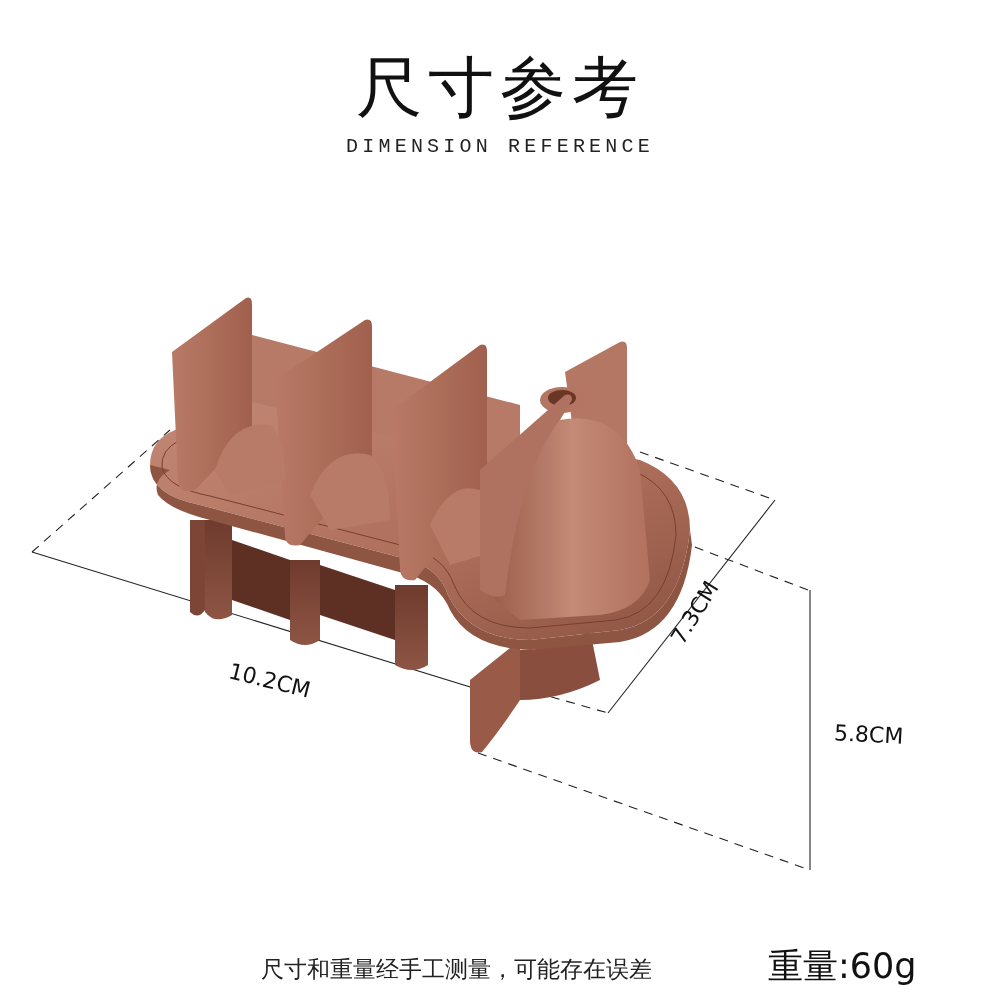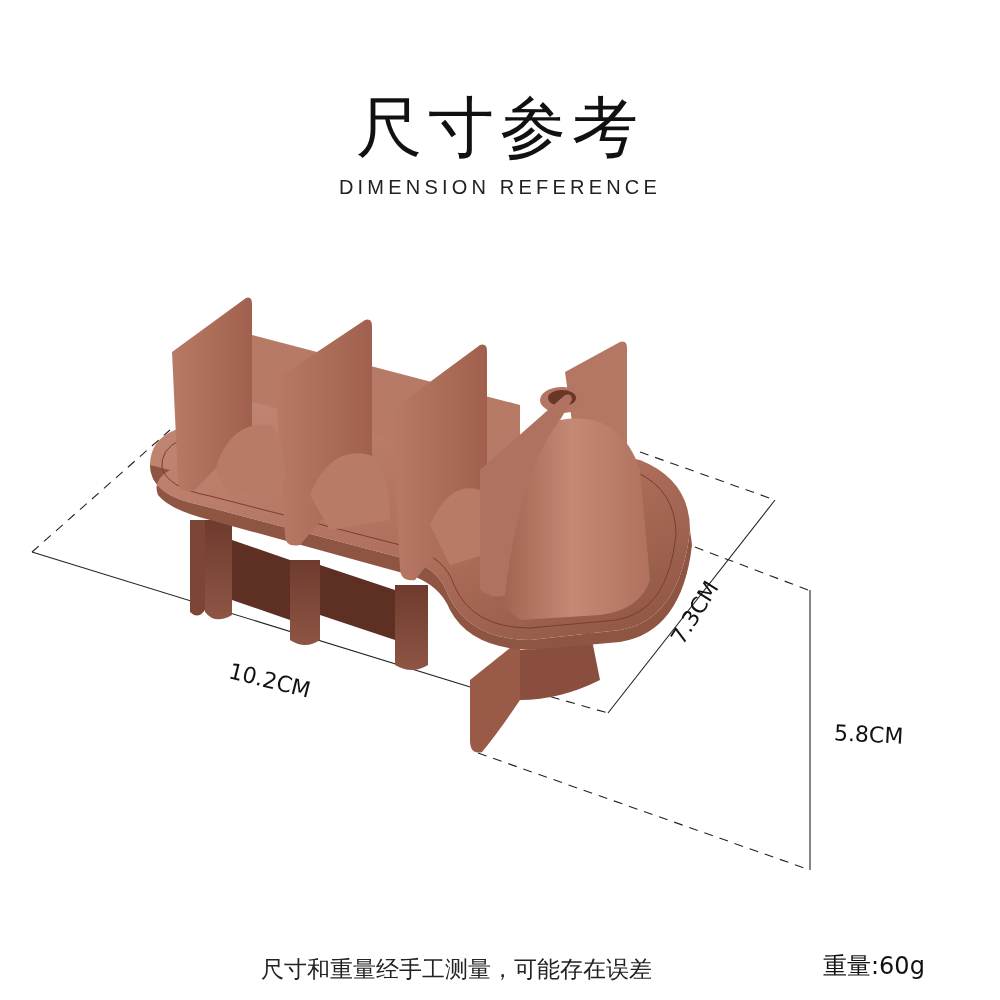--- a/index.html
+++ b/index.html
@@ -19,34 +19,32 @@
       position: absolute;
       left: 0;
       top: 48px;
       width: 1000px;
       text-align: center;
       font-size: 66px;
       font-weight: 400;
       letter-spacing: 6px;
       line-height: 80px;
       color: #111111;
-      margin-top: 40px;
     }
     .title-en {
       position: absolute;
       left: 0;
       top: 134px;
       width: 1000px;
       text-align: center;
       font-size: 20px;
       letter-spacing: 4.2px;
       line-height: 26px;
       color: #222222;
-      font-family: Liberation Sans, sans-serif;
-      margin-top: 40px;
+      font-family: Liberation Mono, monospace;
     }
     .figure {
       position: absolute;
       left: 0;
       top: 0;
       width: 1000px;
       height: 1000px;
     }
     .dim-label {
       position: absolute;
@@ -63,23 +61,23 @@
       position: absolute;
       left: 228px;
       top: 953px;
       font-size: 23px;
       color: #222222;
       line-height: 32px;
       margin-left: 33px;
     }
     .footer-weight {
       position: absolute;
-      left: 823px;
+      left: 768px;
       top: 944px;
-      font-size: 24px;
+      font-size: 35px;
       color: #111111;
       line-height: 44px;
     }
   </style>
 </head>
 <body>
 
 <div class="title-cn">尺寸参考</div>
 <div class="title-en">DIMENSION REFERENCE</div>
 

